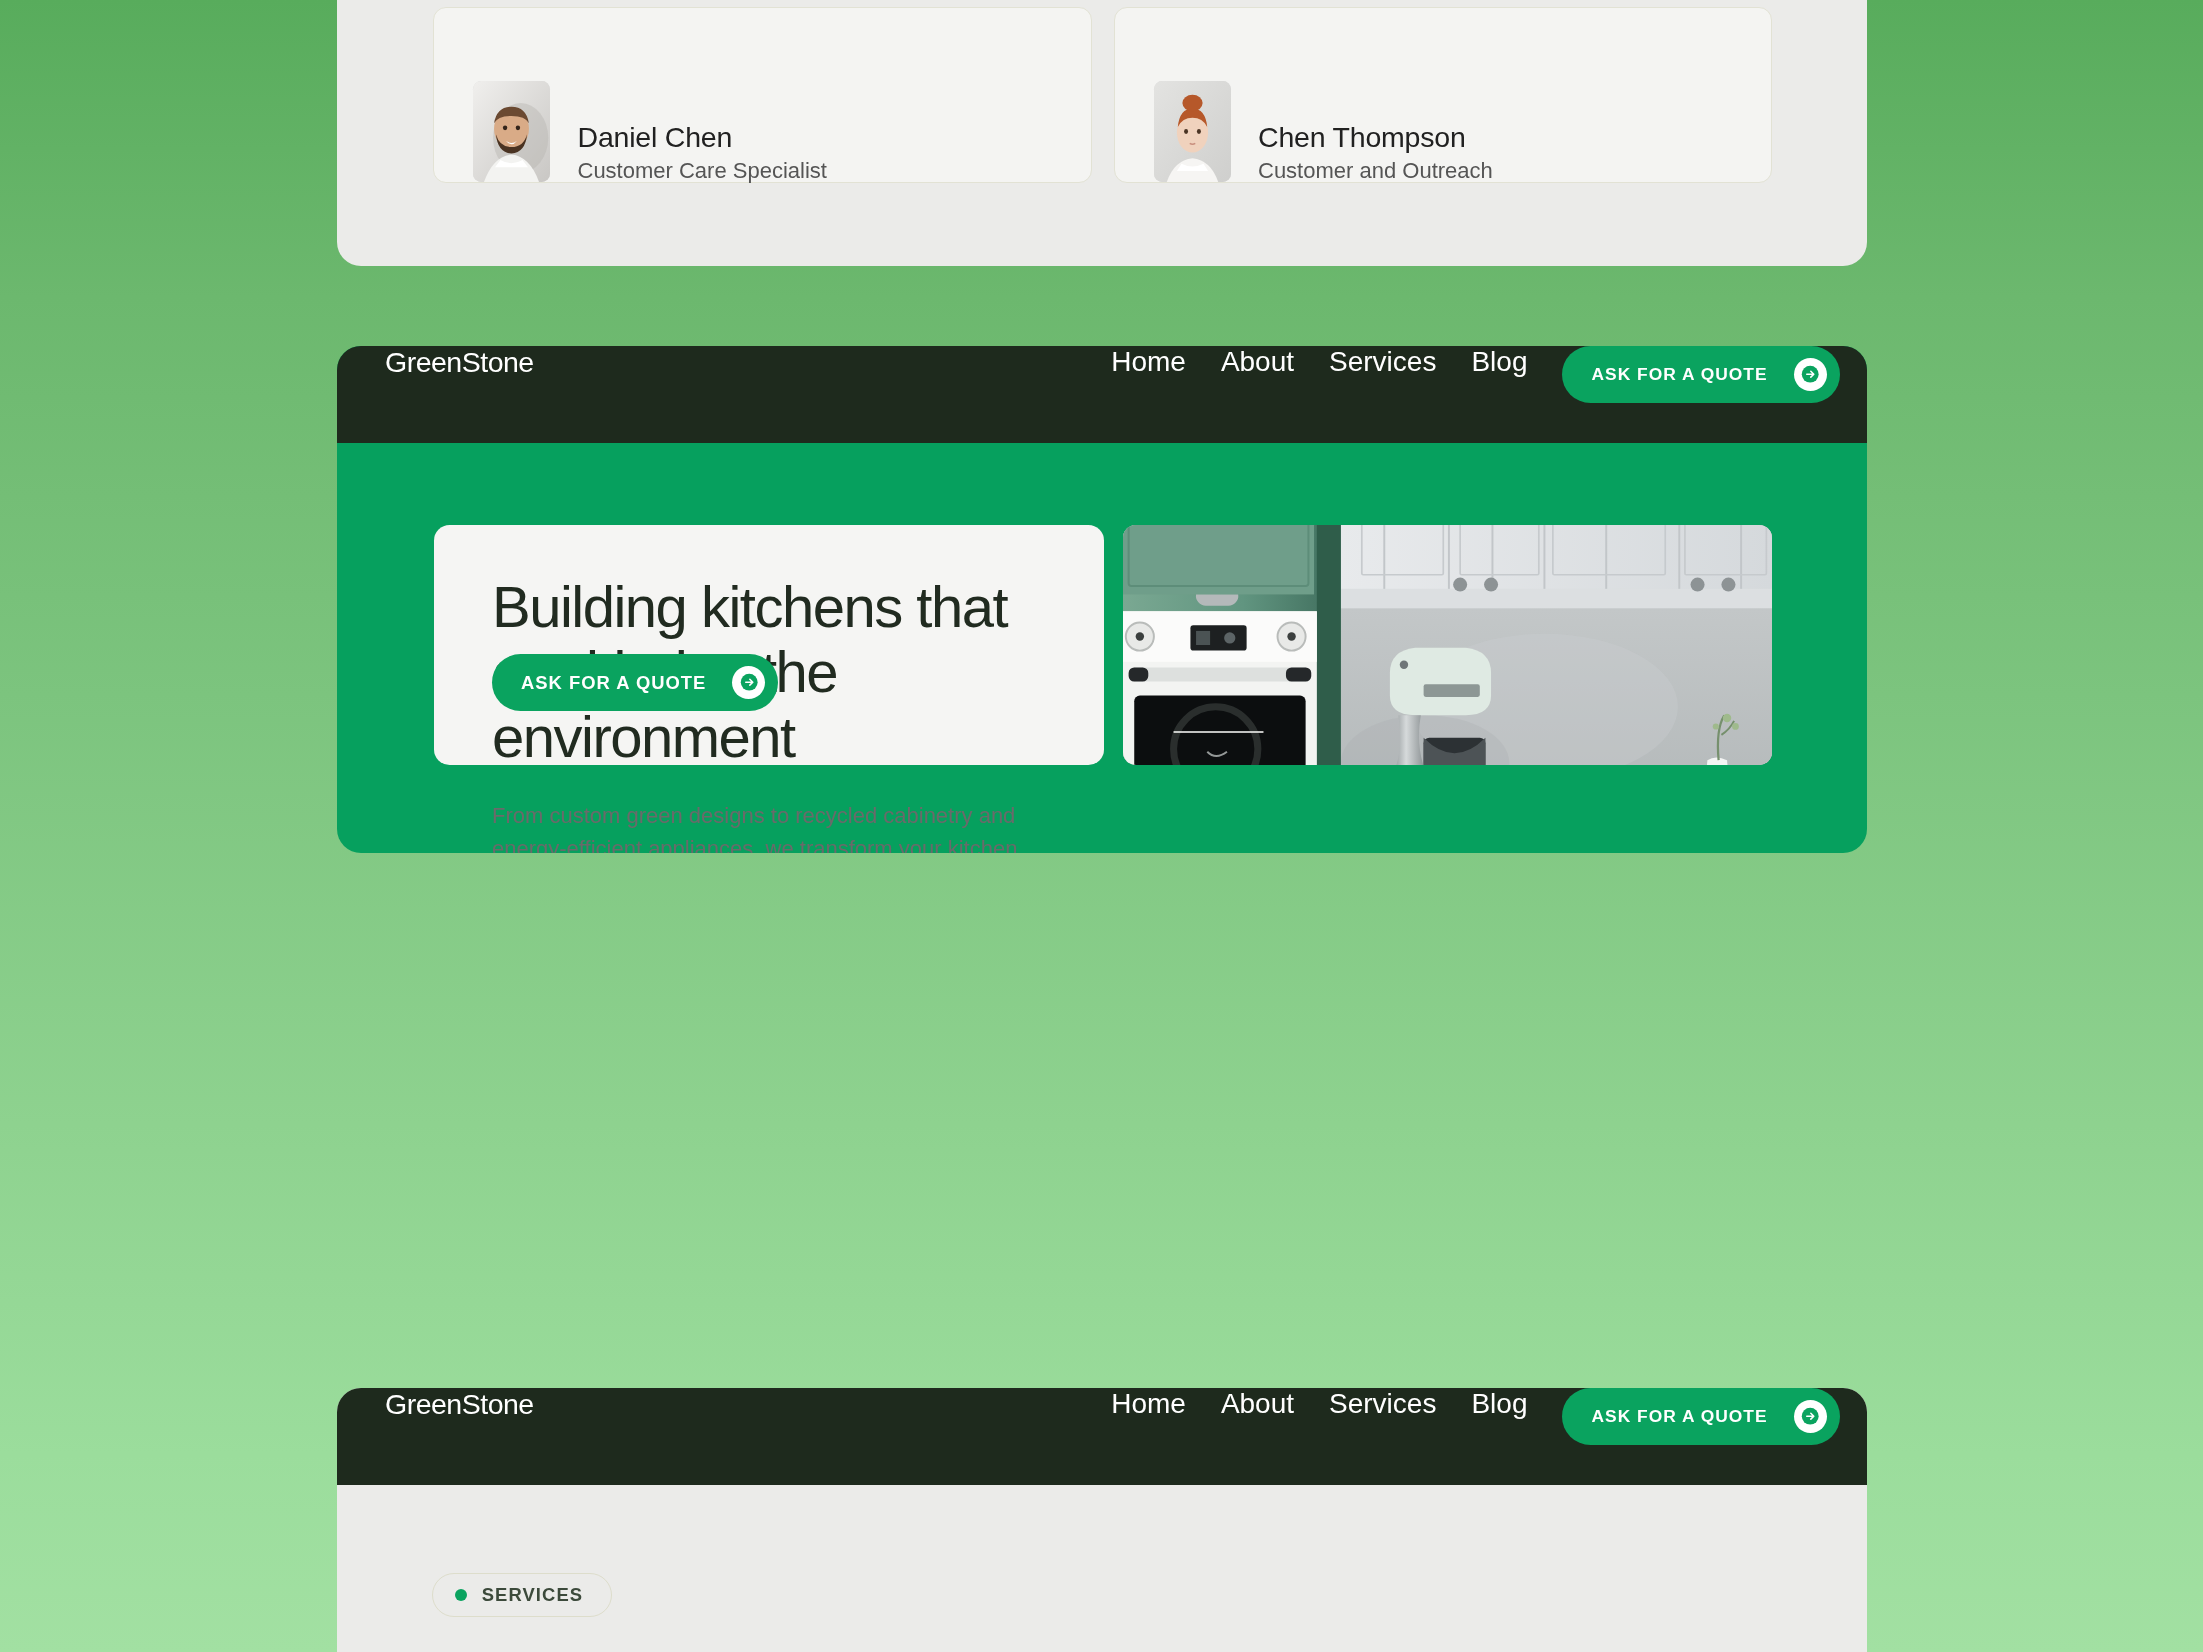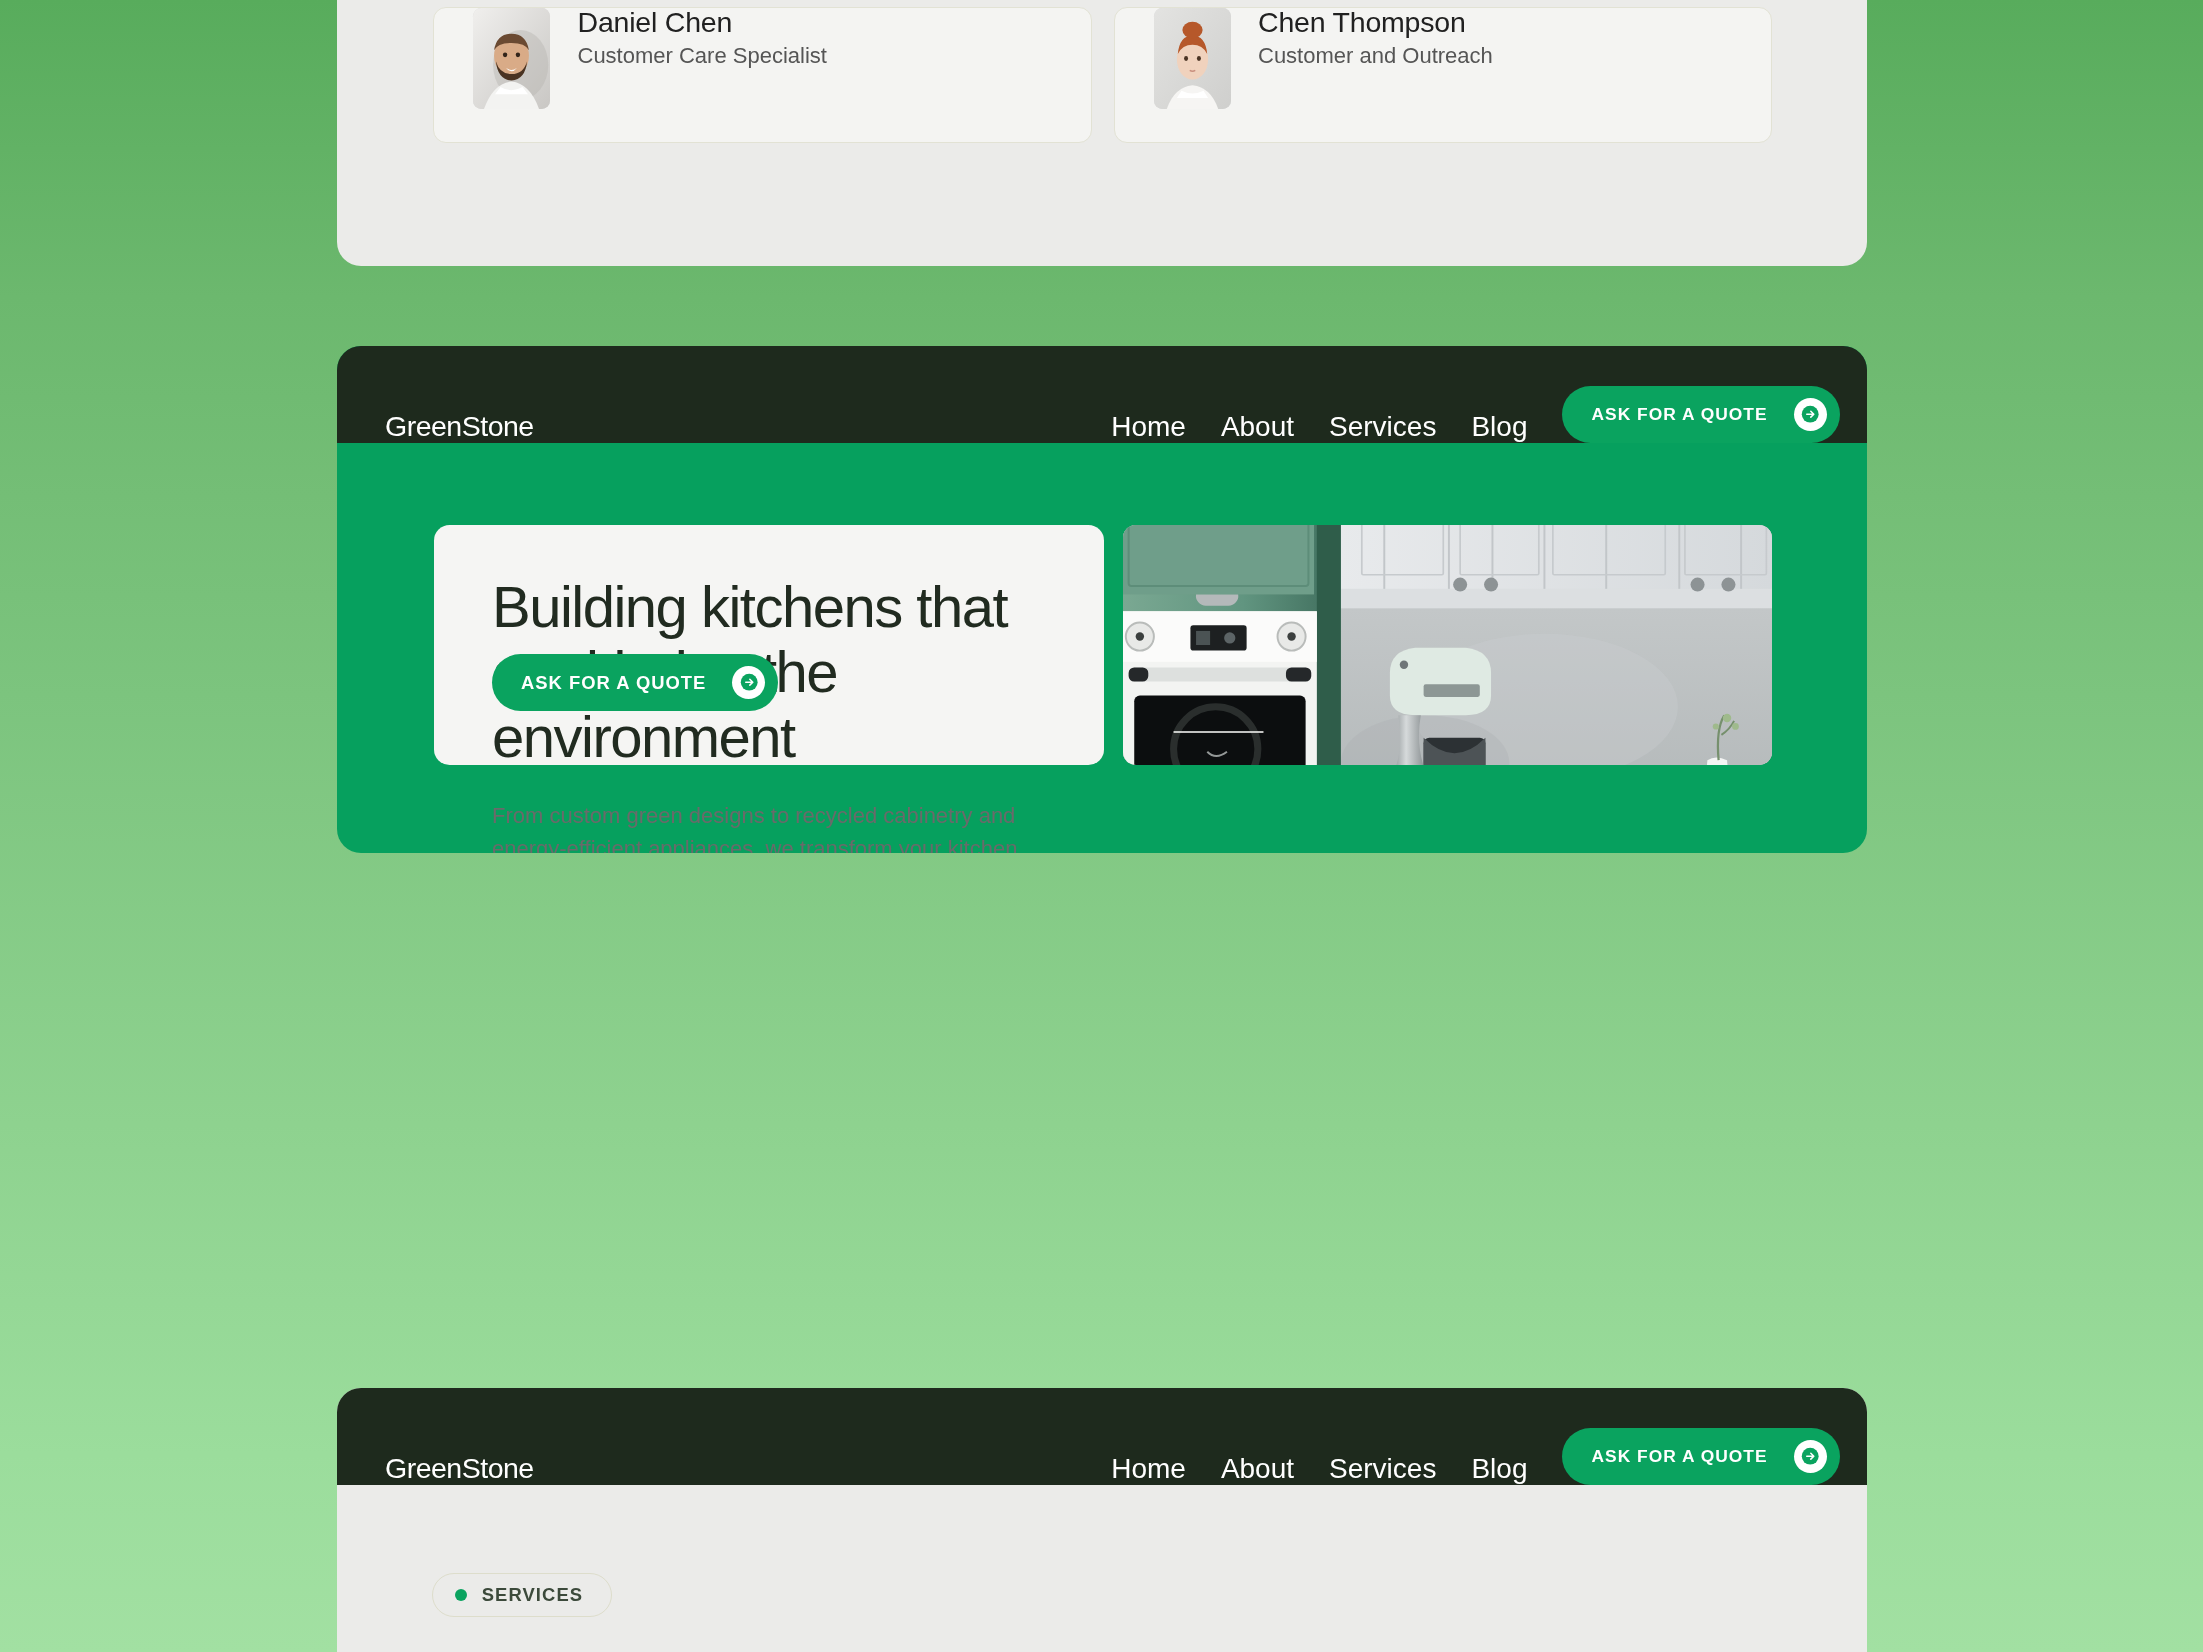--- a/index.html
+++ b/index.html
@@ -35,26 +35,26 @@
   .team-grid {
     position: absolute;
     left: 96px;
     top: 200px;
     width: 1339px;
     display: flex;
     gap: 22px;
   }
   .team-card {
     flex: 1;
-    height: 136px;
+    height: 176px;
     background: #f4f4f2;
     border: 1.4px solid #e2e2d4;
     border-radius: 13px;
     display: flex;
-    align-items: flex-start;
+    align-items: flex-end;
     padding: 0 39px;
     gap: 27.5px;
   }
   .avatar {
     width: 77px;
     height: 101px;
     border-radius: 8.3px;
     flex: 0 0 auto;
     overflow: hidden;
     position: relative;
@@ -87,21 +87,21 @@
     height: 367px;
     background: #ebebe9;
   }
 
   
   .navbar {
     position: relative;
     height: 97px;
     background: #1e2a1d;
     display: flex;
-    align-items: flex-end;
+    align-items: flex-start;
     padding: 0 27.5px 0 48px;
   }
   .brand {
     font-size: 28.5px;
     color: #ffffff;
     letter-spacing: -0.5px;
     font-weight: 400;
     cursor: pointer;
   }
   .nav-spacer { flex: 1; }

